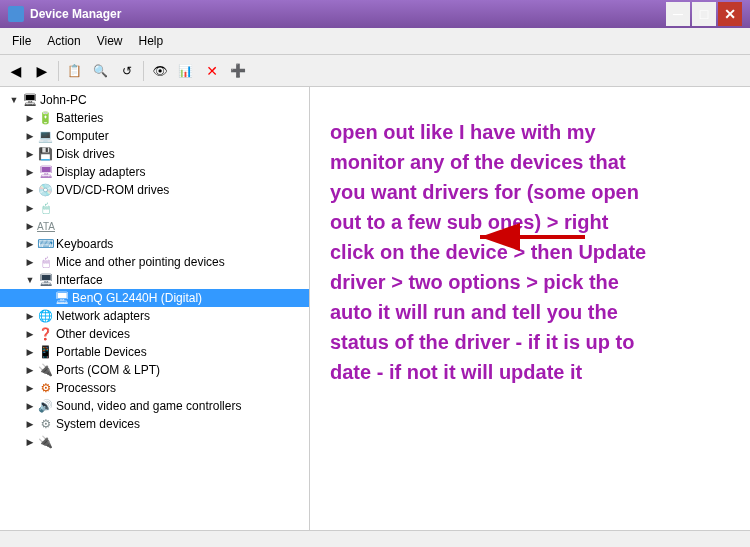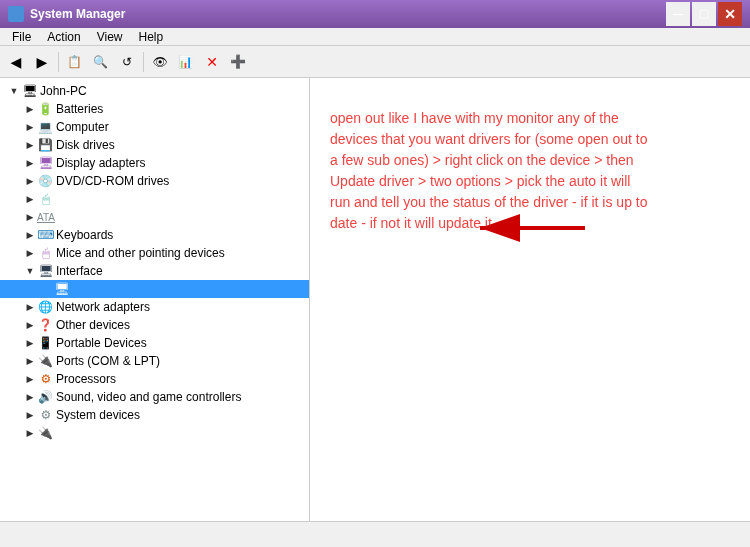--- a/index.html
+++ b/index.html
@@ -48,21 +48,21 @@
       justify-content: center;
       cursor: pointer;
     }
     .title-bar-btn.close-btn {
       background: #c0392b;
     }
 
     
     .menu-bar {
       background: #f0f0f0;
-      height: 18px;
+      height: 27px;
       display: flex;
       align-items: center;
       padding: 0 4px;
       border-bottom: 1px solid #ccc;
       font-size: 12px;
     }
     .menu-item {
       padding: 2px 8px;
       cursor: pointer;
       color: #000;
@@ -175,23 +175,23 @@
     .right-panel {
       flex: 1;
       padding: 20px 20px 20px 20px;
       display: flex;
       align-items: flex-start;
       justify-content: flex-start;
       position: relative;
     }
 
     .annotation-text {
-      color: #ef4444;
-      font-size: 14px;
-      font-weight: normal;
+      color: #a21caf;
+      font-size: 20px;
+      font-weight: bold;
       line-height: 1.5;
       max-width: 320px;
       padding-top: 10px;
     }
 
     
     .arrow-container {
       position: absolute;
       left: 160px;
       top: 135px;
@@ -217,21 +217,21 @@
     
     .tree-panel::-webkit-scrollbar { width: 12px; }
     .tree-panel::-webkit-scrollbar-track { background: #f0f0f0; }
     .tree-panel::-webkit-scrollbar-thumb { background: #c0c0c0; border: 1px solid #aaa; }
   </style>
 </head>
 <body>
 
 <div class="title-bar">
   <span class="title-bar-icon"></span>
-  <span>System Manager</span>
+  <span>Device Manager</span>
   <div class="title-bar-controls">
     <div class="toolbar-btn title-bar-btn">─</div>
     <div class="toolbar-btn title-bar-btn">□</div>
     <div class="toolbar-btn title-bar-btn close-btn">✕</div>
   </div>
 </div>
 
 <div class="menu-bar">
   <div class="menu-item">File</div>
   <div class="menu-item">Action</div>
@@ -317,20 +317,21 @@
 
     <div class="tree-item indent-2">
       <span class="expand-icon">▼</span>
       <span class="item-icon icon-monitor">🖥</span>
       <span>Interface</span>
     </div>
 
     <div class="tree-item indent-3 selected">
       <span class="expand-icon" style="color:white;"> </span>
       <span class="item-icon">🖥</span>
+      <span>BenQ GL2440H (Digital)</span>
     </div>
 
     <div class="tree-item indent-2">
       <span class="expand-icon">▶</span>
       <span class="item-icon icon-network">🌐</span>
       <span>Network adapters</span>
     </div>
 
     <div class="tree-item indent-2">
       <span class="expand-icon">▶</span>

